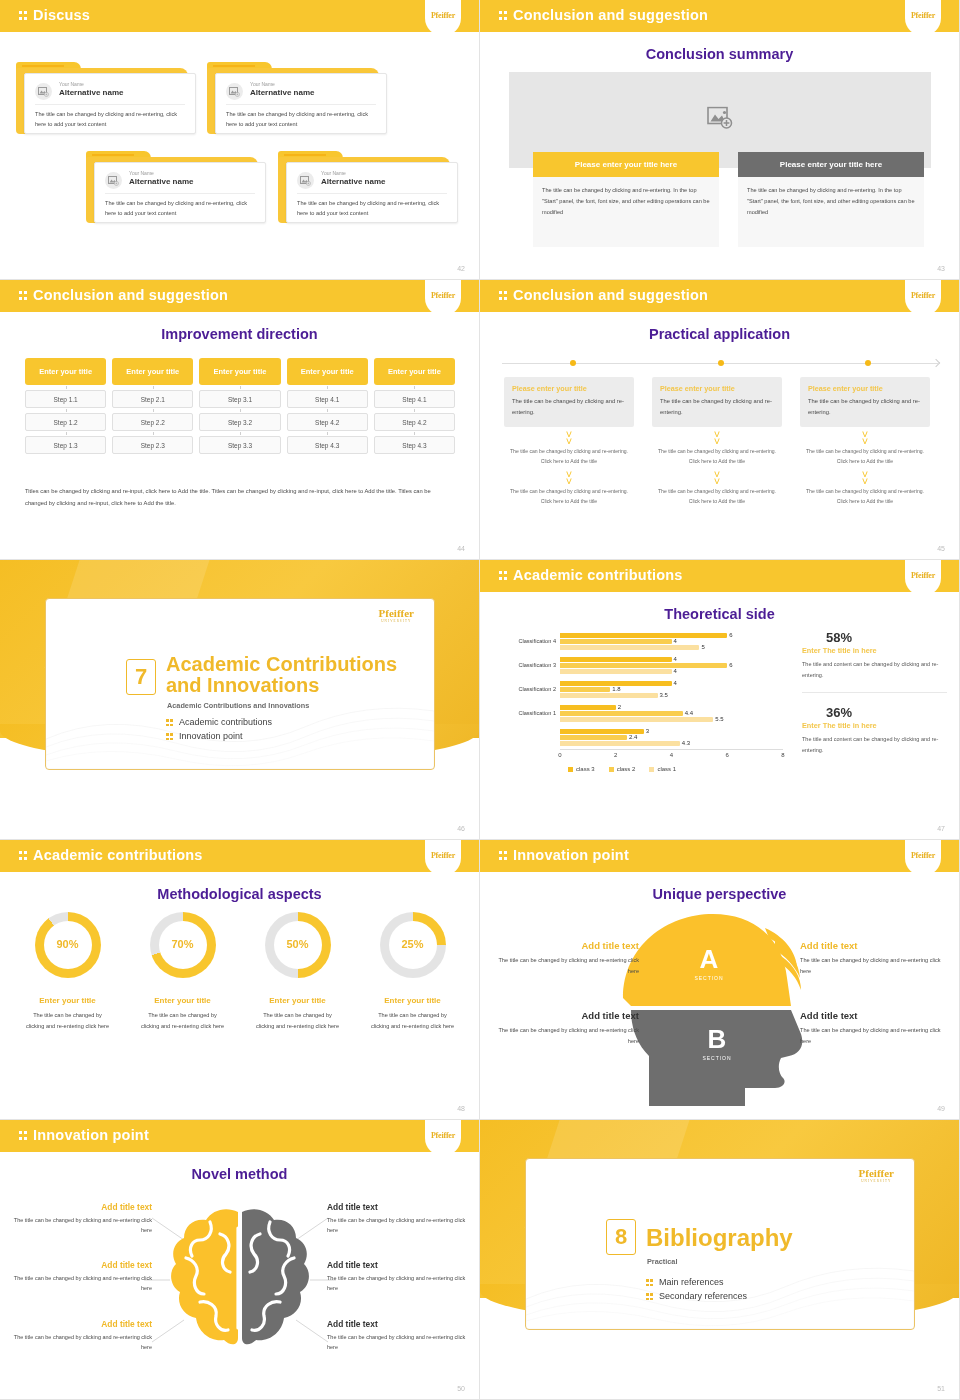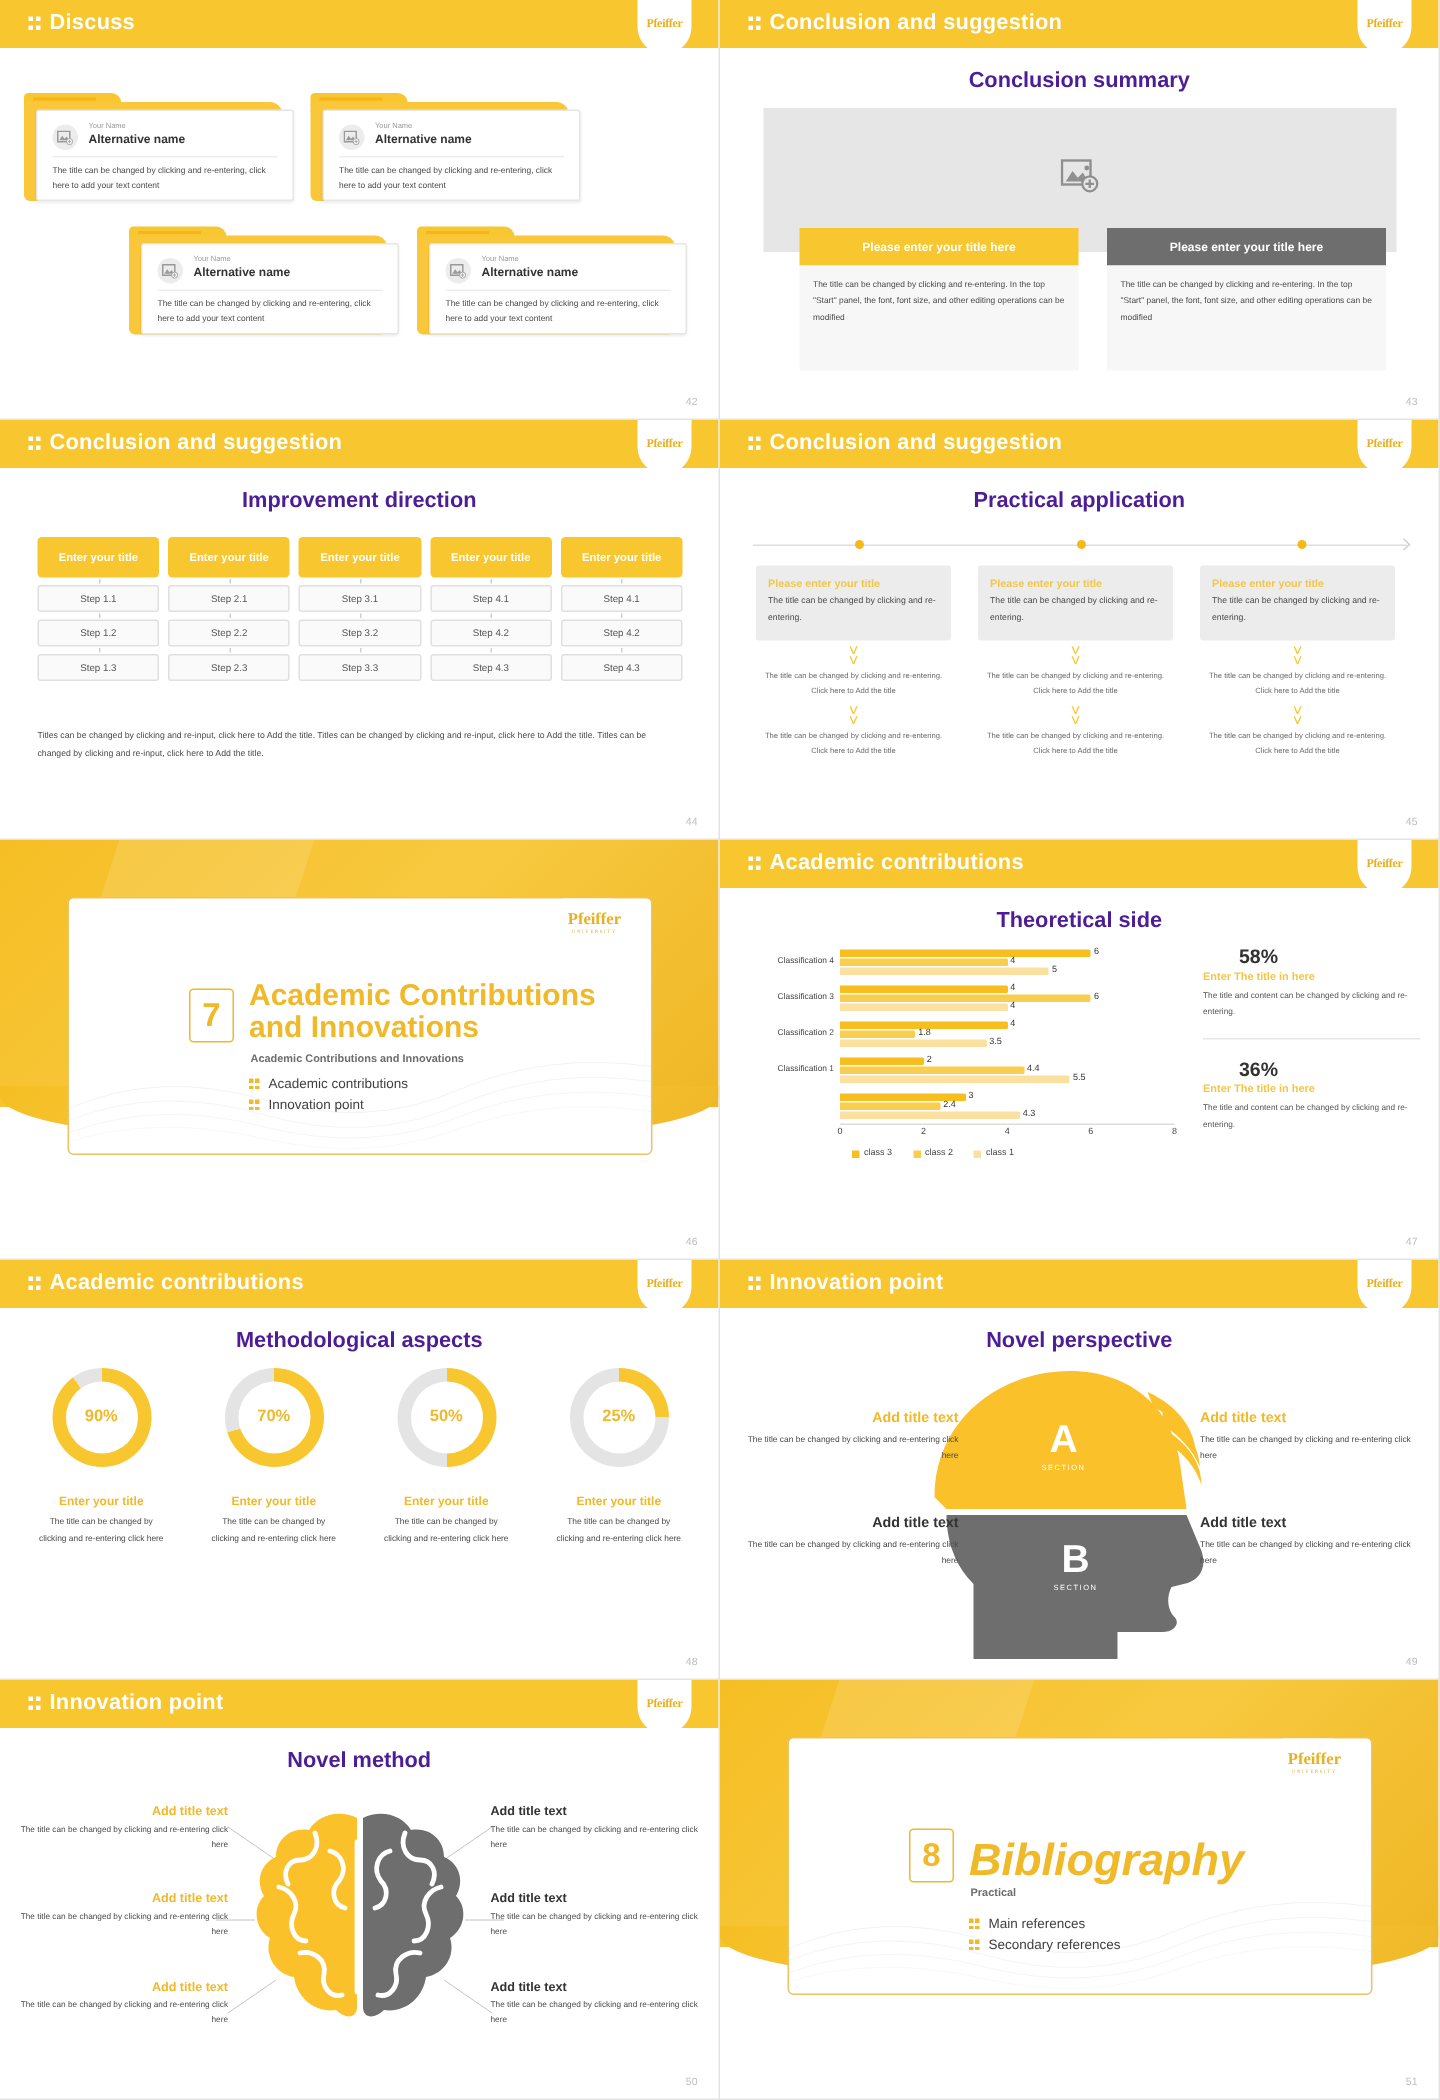--- a/index.html
+++ b/index.html
@@ -83,21 +83,21 @@
   .sec .big { position:absolute; left:120px; top:55px; width:255px; font-size:20px; font-weight:bold; color:#F0B92A; line-height:1.06; }
   .sec .small { position:absolute; left:121px; top:102px; font-size:7.3px; color:#6c6c6c; font-weight:bold; }
   .sec .bullets { position:absolute; left:120px; top:118px; }
   .sec .bullets .b { font-size:9px; color:#3f3f3f; margin-bottom:4px; display:flex; align-items:center; }
   .bdots { display:inline-block; position:relative; width:8px; height:10px; margin-right:5px; }
   .bdots i { position:absolute; width:2.6px; height:2.6px; background:#F0B92A; }
   .bdots i:nth-child(1){left:0;top:2px;}
   .bdots i:nth-child(2){left:0;top:6.5px;}
   .bdots i:nth-child(3){left:4.2px;top:2px;}
   .bdots i:nth-child(4){left:4.2px;top:6.5px;}
-  .sec.b8 .big{top:66px;font-size:30px;font-style:italic;}
+  .sec.b8 .big{top:66px;font-size:24px;}
   .sec.b8 .small{top:98px;}
 
   
   .chartwrap { position:absolute; left:8px; top:70px; width:305px; height:145px; }
   .clabels { position:absolute; left:0; top:0; width:70px; height:120px; }
   .clabels div { position:absolute; font-size:5.6px; color:#444; right:2px; text-align:right; white-space:nowrap;}
   .plot { position:absolute; left:72px; top:0; right:10px; height:120px; border-bottom:1px solid #ddd; }
   .bar { position:absolute; height:5px; border-radius:0 1px 1px 0; }
   .bar .v { position:absolute; left:100%; top:-1.5px; margin-left:2px; font-size:6px; color:#333; }
   .xaxis { position:absolute; left:72px; right:10px; top:122px; height:12px; }
@@ -617,21 +617,21 @@
           <i></i>
           <i></i>
           <i></i>
           <i></i>
         </span>
       <div class="hdr-title">Innovation point</div>
     </div>
     <div class="logo-tab">
         <div class="lg">Pfeiffer</div>
       </div>
-    <div class="subtitle">Novel perspective</div>
+    <div class="subtitle">Unique perspective</div>
 
     <div class="headwrap">
       <svg width="230" height="210" viewBox="0 0 230 210">
         <path d="M18 92 C18 40 62 8 108 8 C150 8 178 34 182 72 L186 100 L26 100 Z" fill="#FBC12B"></path>
         <path d="M160 22 C178 30 190 44 192 60 C186 48 176 38 164 32 Z" fill="#FBC12B"></path>
         <path d="M170 34 C186 44 194 58 195 72 C190 60 180 50 170 44 Z" fill="#FBC12B"></path>
         <path d="M176 50 C190 60 196 72 196 84 C192 72 184 63 176 58 Z" fill="#FBC12B"></path>
         <path d="M26 104 L186 104 L196 128 C200 140 194 148 184 150 L176 152 C172 160 174 168 178 172 C182 176 178 182 170 182 L140 182 L140 200 L44 200 L44 150 C32 138 26 122 26 104 Z" fill="#6E6E6E"></path>
         <text x="104" y="62" font-family="Liberation Sans, sans-serif" font-size="26" font-weight="bold" fill="#fff" text-anchor="middle">A</text>
         <text x="104" y="74" font-family="Liberation Sans, sans-serif" font-size="5" fill="#fff" text-anchor="middle" letter-spacing="1">SECTION</text>

